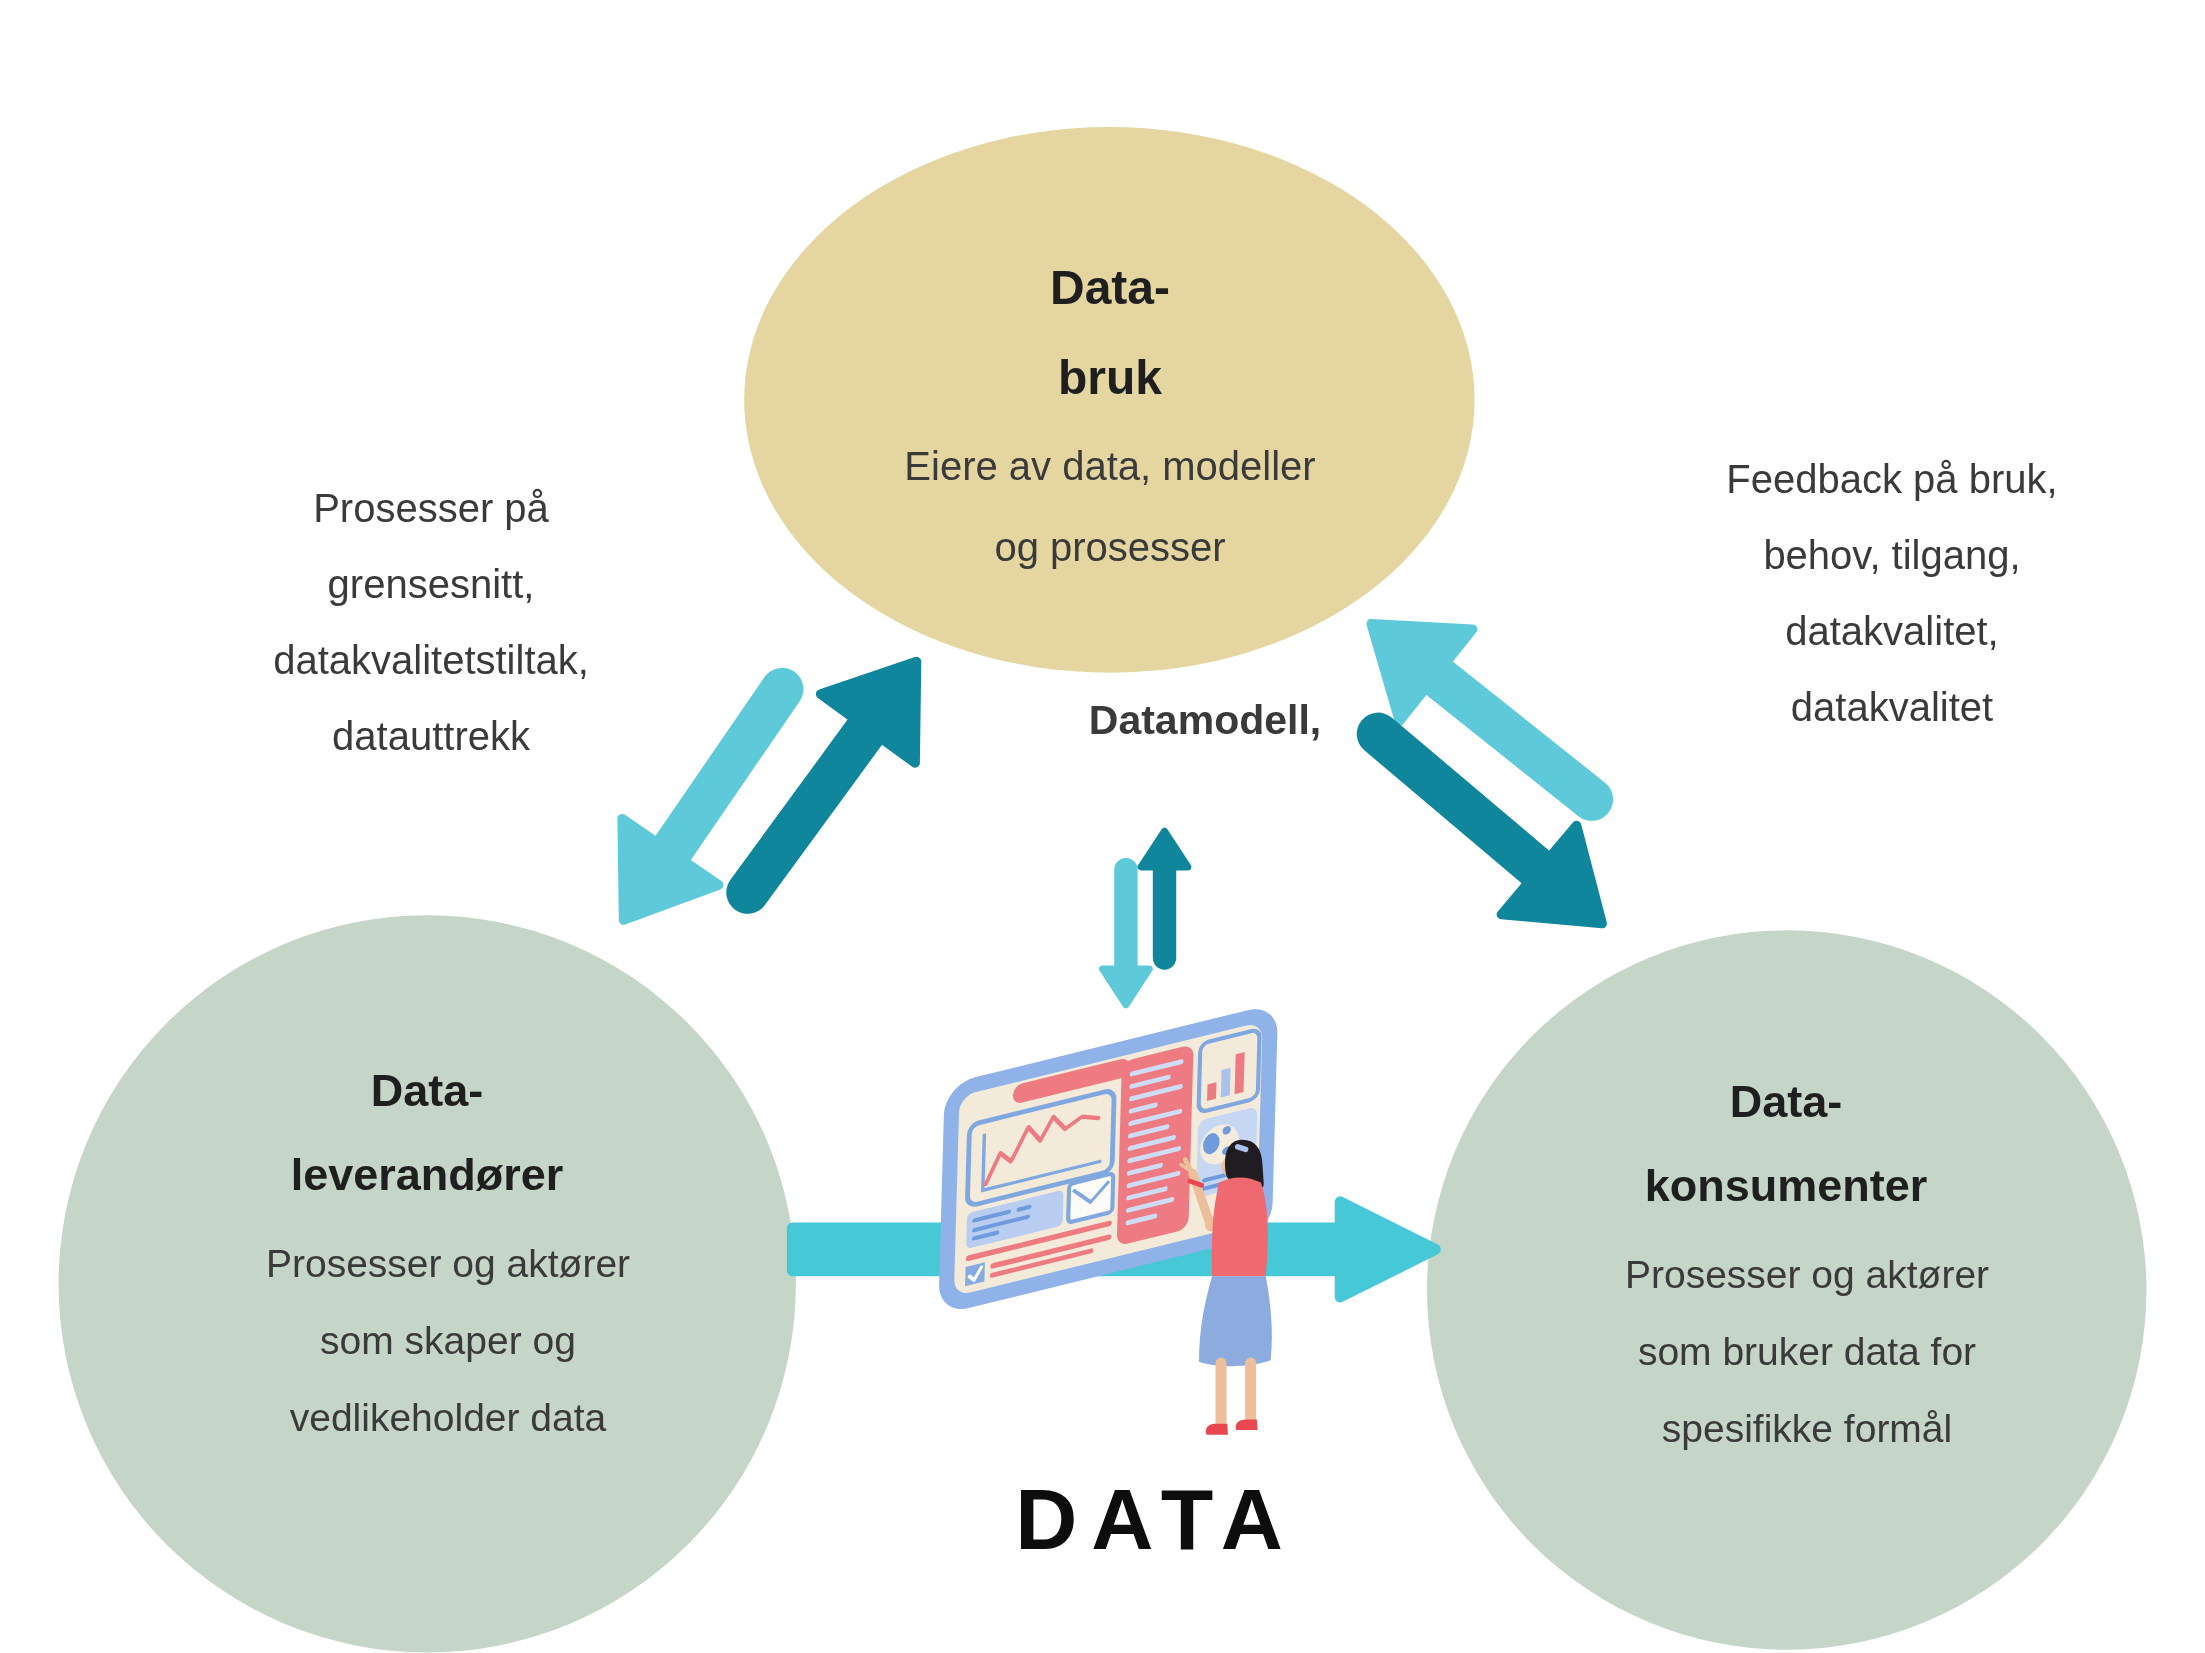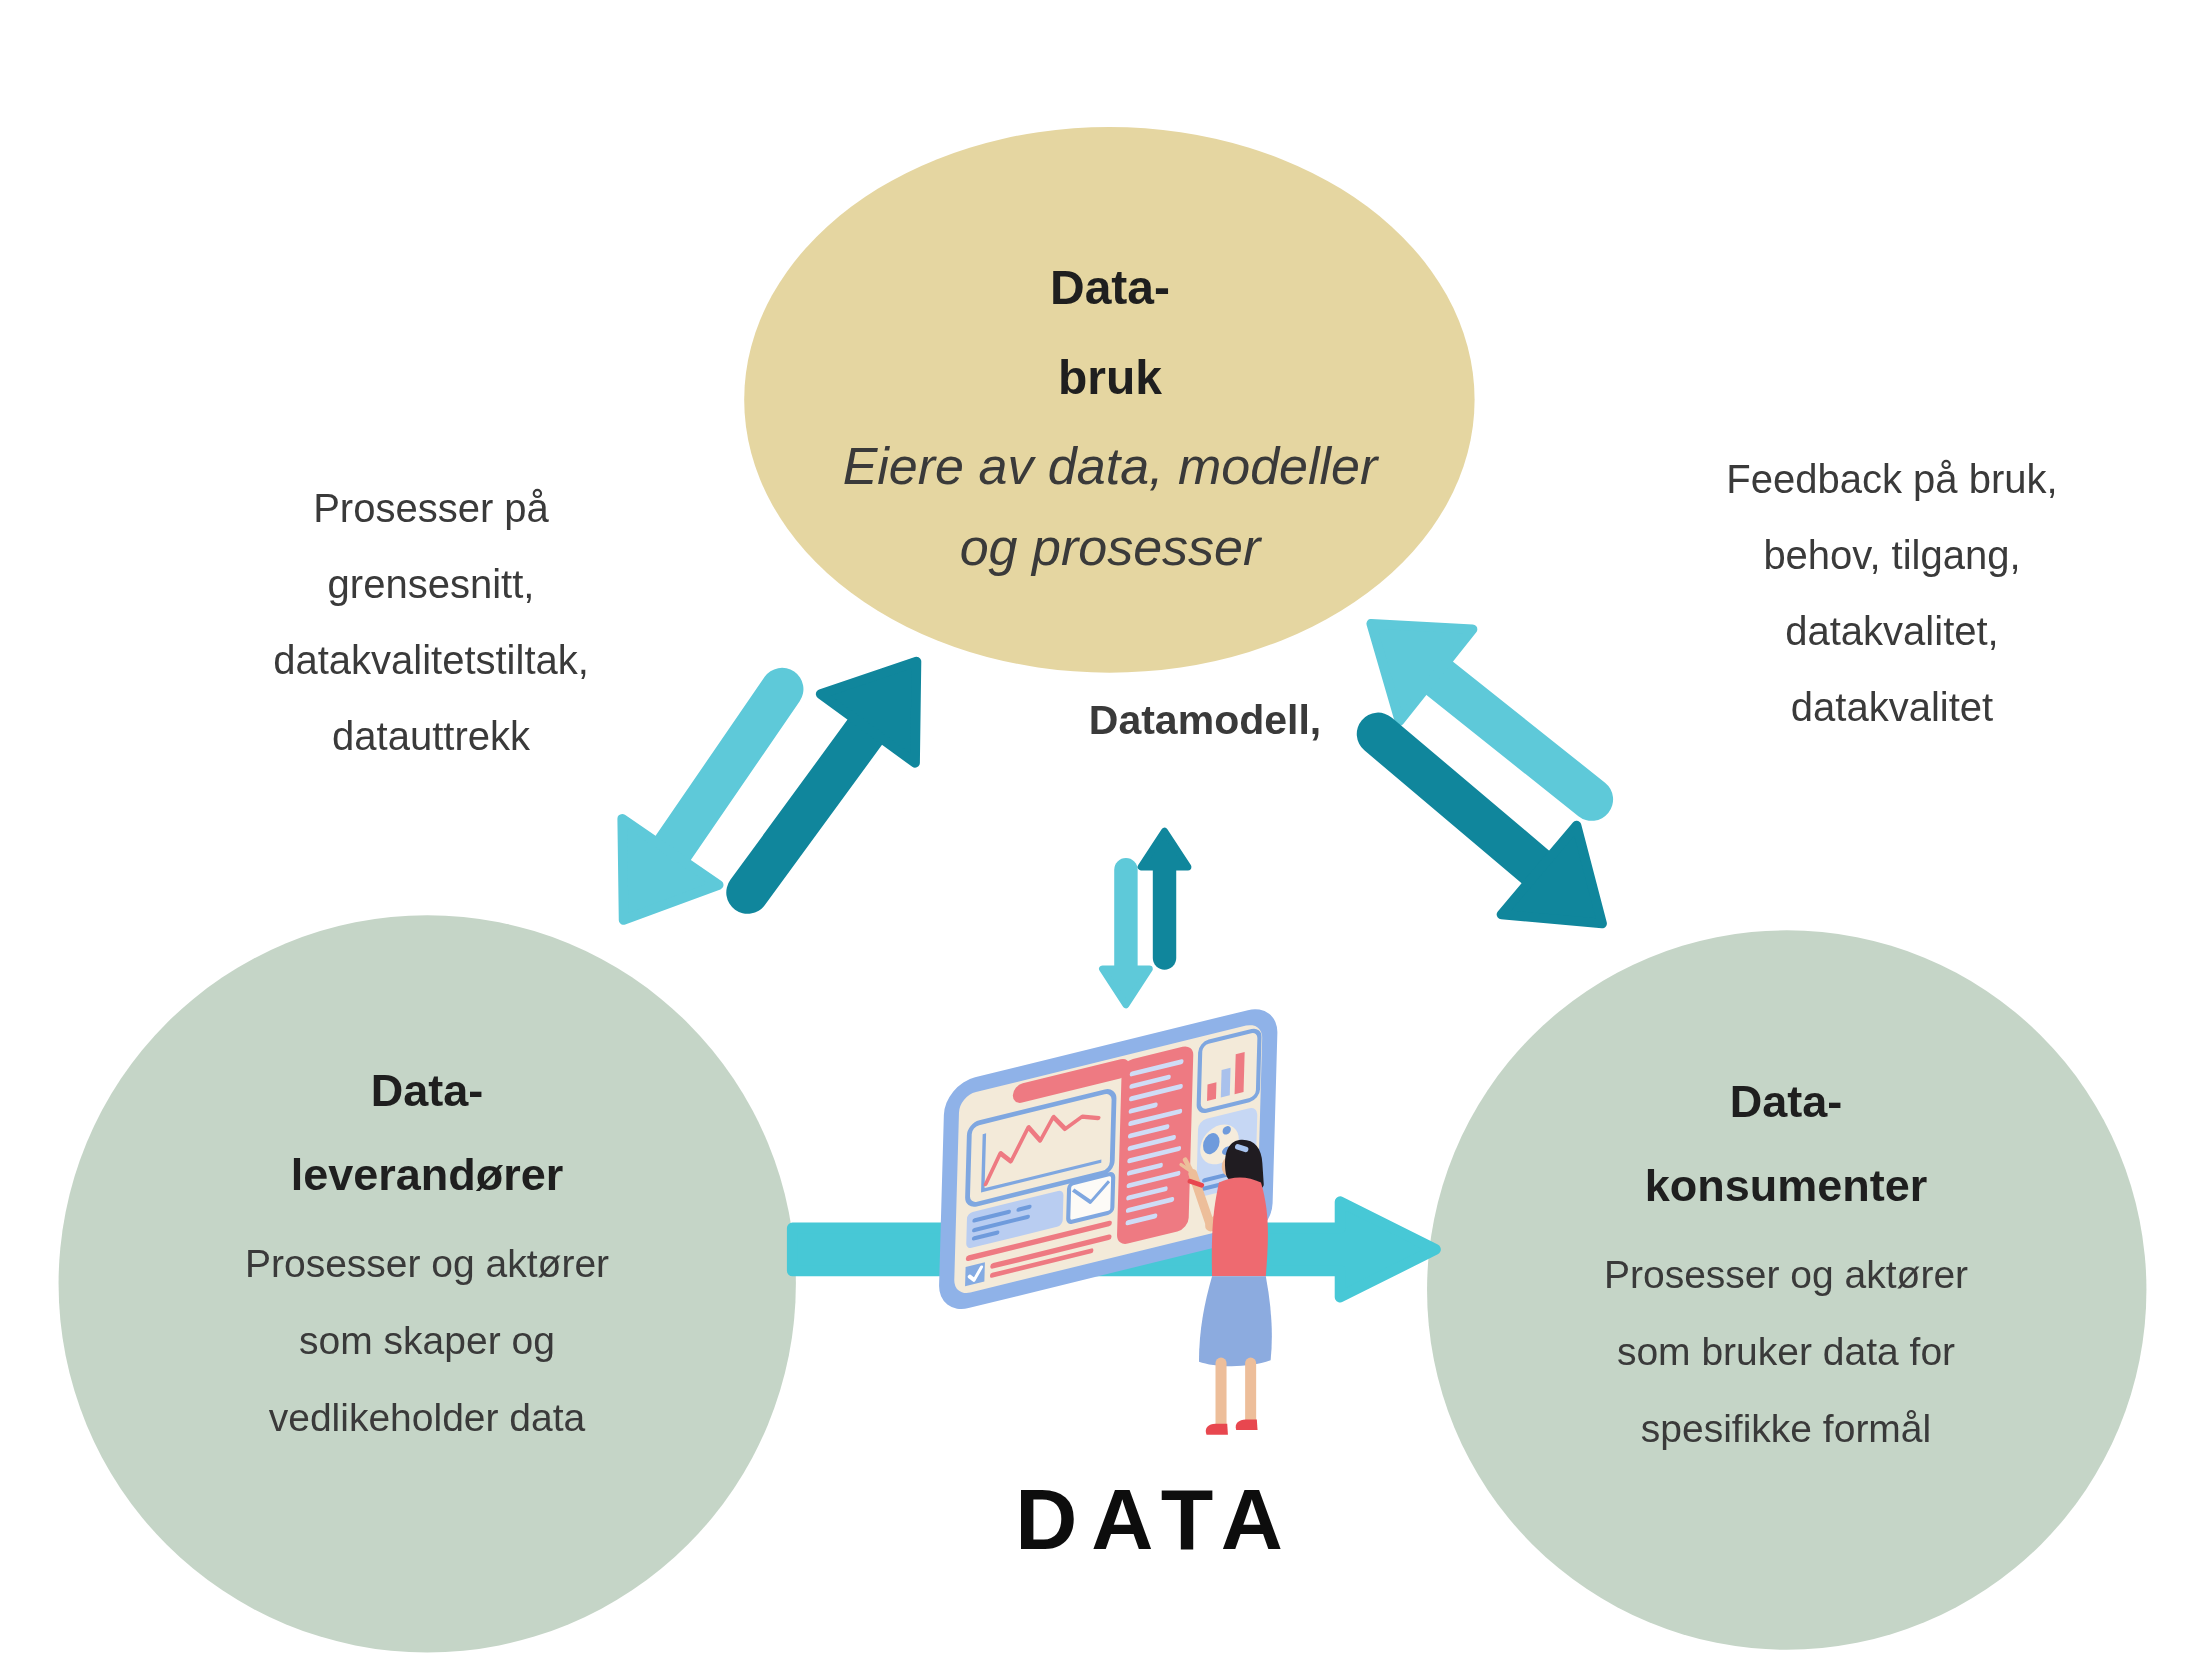--- a/index.html
+++ b/index.html
@@ -11,23 +11,23 @@
     --skin:#edbe9a; --hair:#201c21; --top-coral:#ee6a70; --skirt-blue:#8cabdf; --shoe-red:#e8474f;
   }
   html,body{margin:0;padding:0;}
   body{width:2205px;height:1654px;background:var(--background);overflow:hidden;position:relative;
        font-family:"Liberation Sans","DejaVu Sans",sans-serif;}
   #canvas{position:absolute;left:0;top:0;}
   .txt{position:absolute;text-align:center;white-space:nowrap;transform:translateX(-50%);}
   .b{font-weight:bold;color:var(--text-dark);}
   .l{font-weight:300;color:var(--text-body);}
   .node-title{font-size:45px;line-height:84px;}
-  .node-sub{font-size:39px;line-height:77px;}
+  .node-sub{font-size:39px;line-height:77px;margin-left:21px;}
   .owners-title{font-size:48px;line-height:90px;}
-  .owners-sub{font-size:52px;line-height:81px;font-style:italic;}
+  .owners-sub{font-size:40px;line-height:81px;}
   .feedback{font-size:40px;line-height:76px;}
   .center-note{font-size:41px;line-height:78px;}
   #data-label{font-size:86px;font-weight:bold;letter-spacing:13.8px;color:#0d0d0d;margin-top:33px;}
   
   .f-tan{fill:var(--tan);} .f-sage{fill:var(--sage);}
   .arr-l{stroke:var(--teal-light);fill:var(--teal-light);}
   .arr-d{stroke:var(--teal-dark);fill:var(--teal-dark);}
   .arr-t{stroke:var(--turquoise);fill:var(--turquoise);}
   .shaft{fill:none;stroke-linecap:round;}
   .head{stroke-linejoin:round;}

